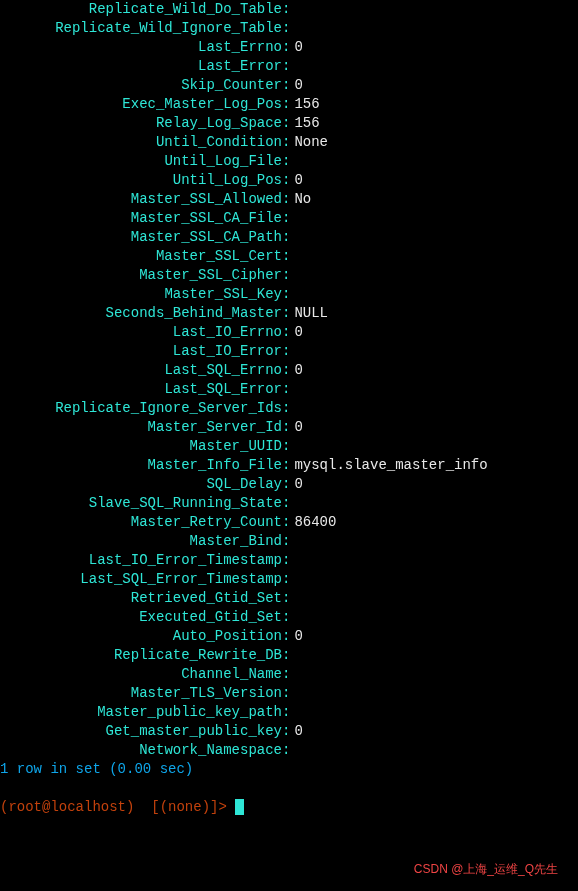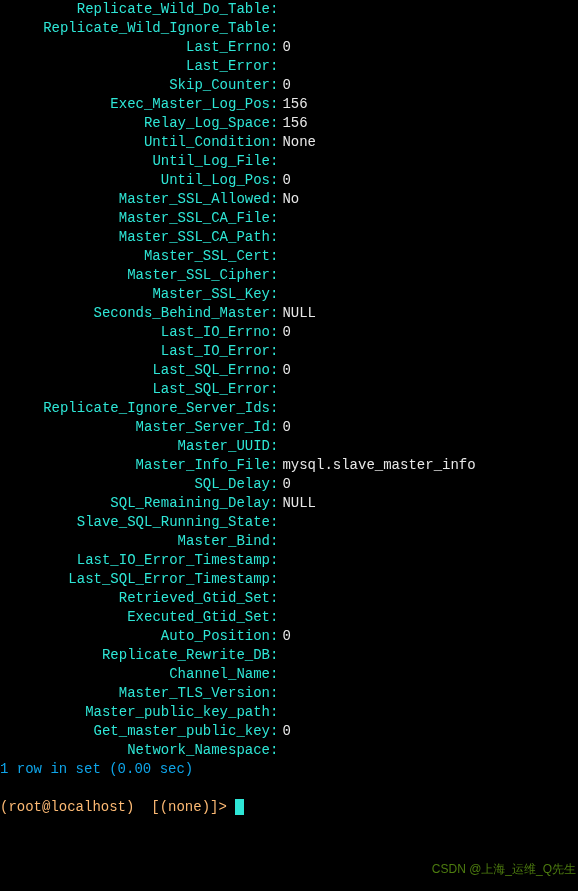--- a/index.html
+++ b/index.html
@@ -27,38 +27,38 @@
       color: #2ee6d6;
     }
     .val {
       color: #e8e8e8;
       margin-left: 4px;
     }
     .footer {
       color: #0ea5e9;
     }
     .prompt-user {
-      color: #fdba74;
+      color: #c2410c;
     }
     .cursor {
       display: inline-block;
       width: 9px;
       height: 16px;
       background: #2ee6d6;
       vertical-align: text-bottom;
     }
     .watermark {
       position: absolute;
       bottom: 12px;
-      right: 2px;
-      color: #4d7c0f;
+      right: 20px;
+      color: #ef4444;
       font-size: 12px;
       font-family: Arial, sans-serif;
     }
-    #rows { padding-top: 0; }
+    #rows { padding-top: 0; padding-left: 12px; }
   </style>
 </head>
 <body>
 
 <div id="rows">
     <div class="line"><span class="key">Replicate_Wild_Do_Table</span><span class="colon">:</span></div>
     <div class="line"><span class="key">Replicate_Wild_Ignore_Table</span><span class="colon">:</span></div>
     <div class="line"><span class="key">Last_Errno</span><span class="colon">:</span><span class="val">0</span></div>
     <div class="line"><span class="key">Last_Error</span><span class="colon">:</span></div>
     <div class="line"><span class="key">Skip_Counter</span><span class="colon">:</span><span class="val">0</span></div>
@@ -76,22 +76,22 @@
     <div class="line"><span class="key">Seconds_Behind_Master</span><span class="colon">:</span><span class="val">NULL</span></div>
     <div class="line"><span class="key">Last_IO_Errno</span><span class="colon">:</span><span class="val">0</span></div>
     <div class="line"><span class="key">Last_IO_Error</span><span class="colon">:</span></div>
     <div class="line"><span class="key">Last_SQL_Errno</span><span class="colon">:</span><span class="val">0</span></div>
     <div class="line"><span class="key">Last_SQL_Error</span><span class="colon">:</span></div>
     <div class="line"><span class="key">Replicate_Ignore_Server_Ids</span><span class="colon">:</span></div>
     <div class="line"><span class="key">Master_Server_Id</span><span class="colon">:</span><span class="val">0</span></div>
     <div class="line"><span class="key">Master_UUID</span><span class="colon">:</span></div>
     <div class="line"><span class="key">Master_Info_File</span><span class="colon">:</span><span class="val">mysql.slave_master_info</span></div>
     <div class="line"><span class="key">SQL_Delay</span><span class="colon">:</span><span class="val">0</span></div>
-    <div class="line"><span class="key">SQL_Remaining_Delay</span><span class="colon">:</span><span class="val">NULL</span></div>
     <div class="line"><span class="key">Slave_SQL_Running_State</span><span class="colon">:</span></div>
+    <div class="line"><span class="key">Master_Retry_Count</span><span class="colon">:</span><span class="val">86400</span></div>
     <div class="line"><span class="key">Master_Bind</span><span class="colon">:</span></div>
     <div class="line"><span class="key">Last_IO_Error_Timestamp</span><span class="colon">:</span></div>
     <div class="line"><span class="key">Last_SQL_Error_Timestamp</span><span class="colon">:</span></div>
     <div class="line"><span class="key">Retrieved_Gtid_Set</span><span class="colon">:</span></div>
     <div class="line"><span class="key">Executed_Gtid_Set</span><span class="colon">:</span></div>
     <div class="line"><span class="key">Auto_Position</span><span class="colon">:</span><span class="val">0</span></div>
     <div class="line"><span class="key">Replicate_Rewrite_DB</span><span class="colon">:</span></div>
     <div class="line"><span class="key">Channel_Name</span><span class="colon">:</span></div>
     <div class="line"><span class="key">Master_TLS_Version</span><span class="colon">:</span></div>
     <div class="line"><span class="key">Master_public_key_path</span><span class="colon">:</span></div>

